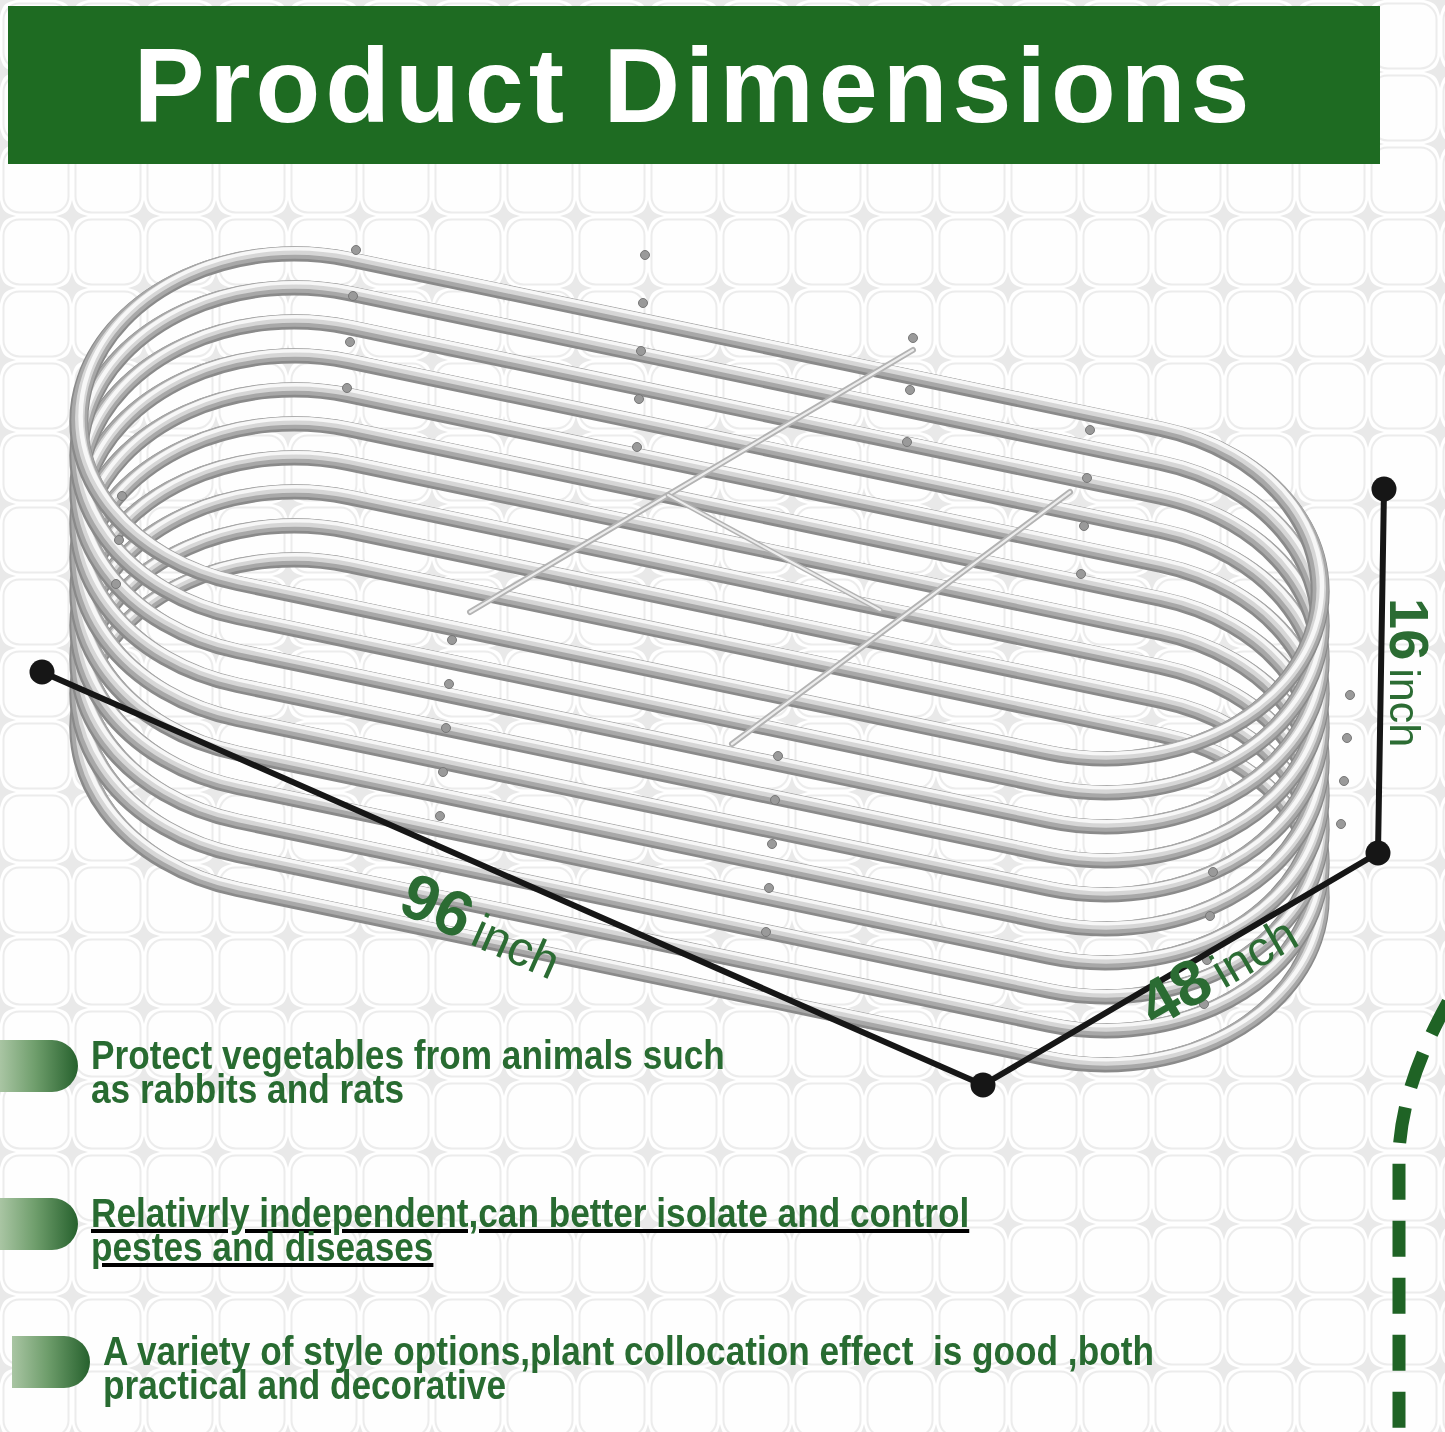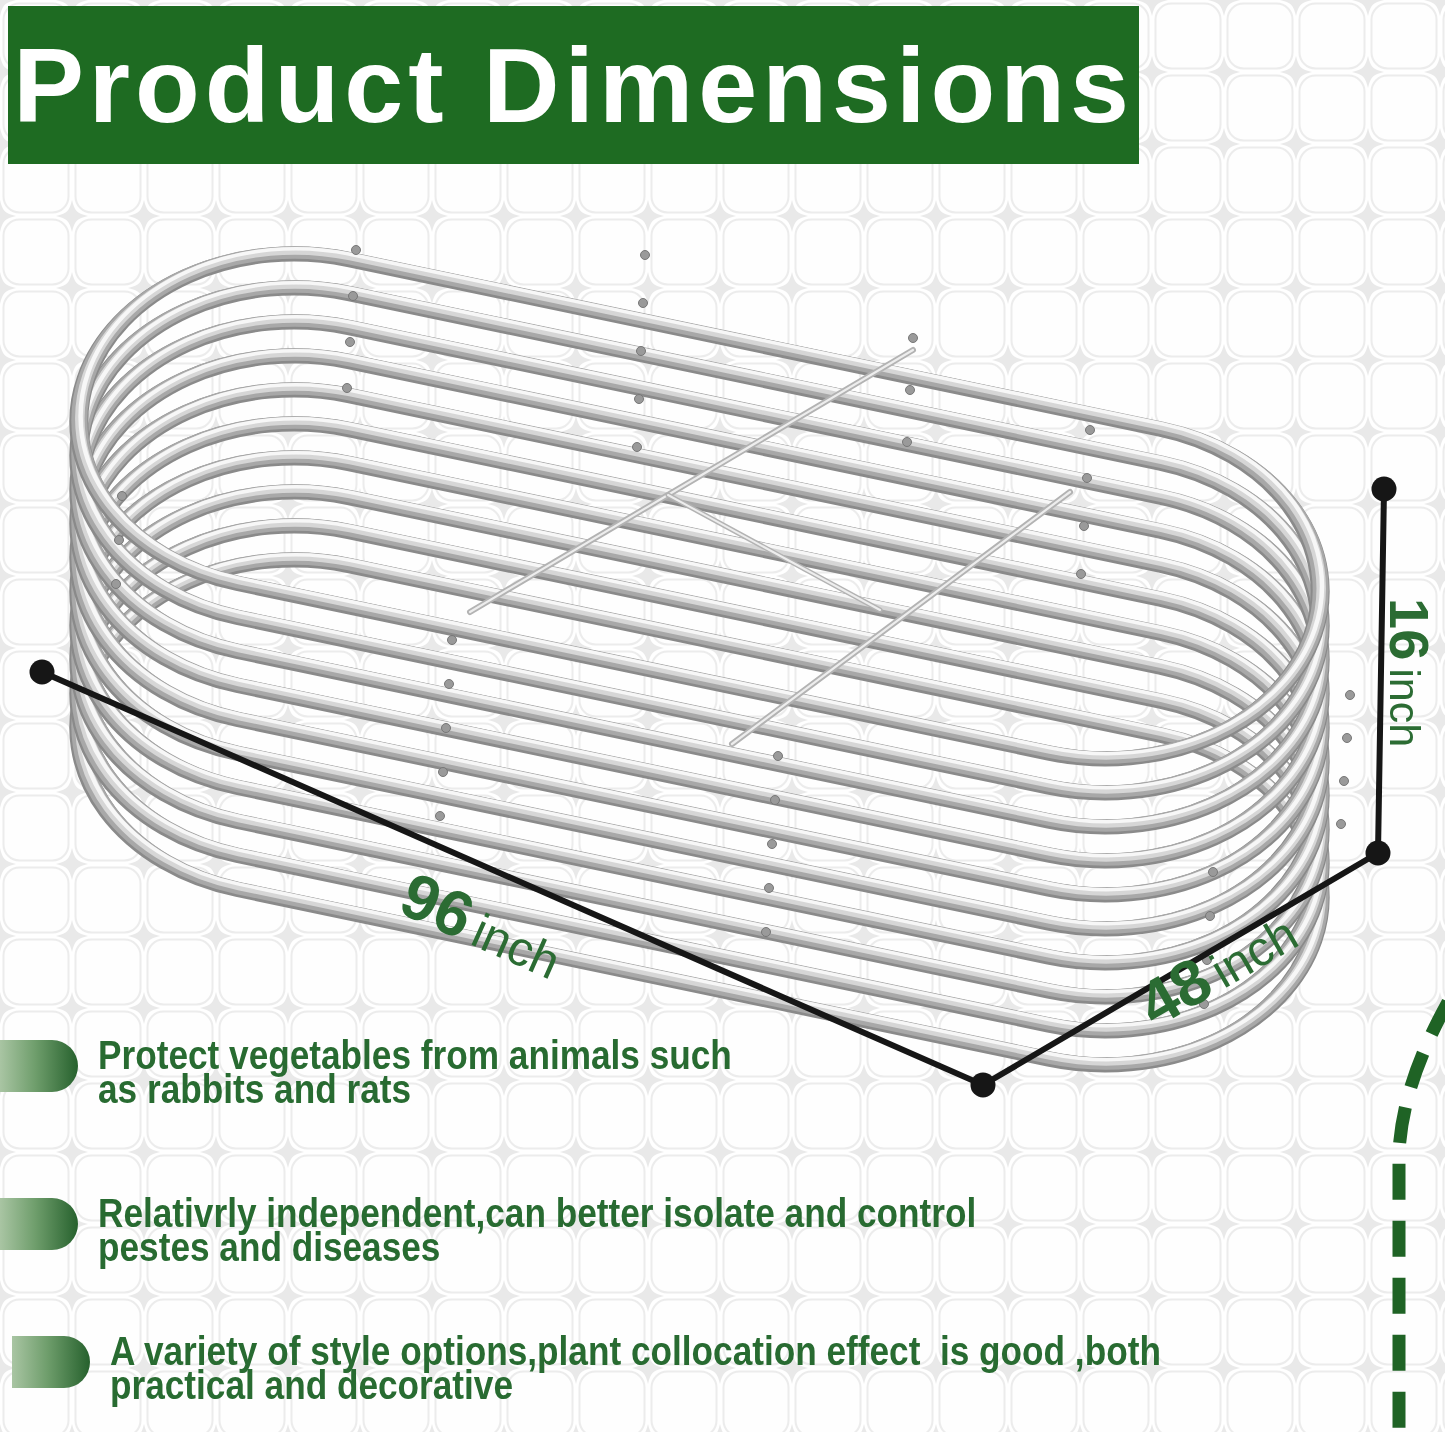--- a/index.html
+++ b/index.html
@@ -5,21 +5,21 @@
   html,body{margin:0;padding:0;}
   body{
     width:1445px;height:1432px;position:relative;overflow:hidden;
     background:#ffffff;font-family:"Liberation Sans",sans-serif;
   }
   .stage{position:absolute;inset:0;}
   svg.scene{position:absolute;left:0;top:0;}
 
   
   .banner{
-    position:absolute;left:8px;top:6px;width:1131px;height:158px;
+    position:absolute;left:8px;top:6px;width:1372px;height:158px;
     background:#1e6b22;display:flex;align-items:center;justify-content:center;
   }
   .banner h1{
     margin:0;color:#ffffff;font-size:106px;font-weight:700;letter-spacing:5px;
     white-space:nowrap;
   }
 
   
   .dim-label{
     position:absolute;color:#2b6c33;white-space:nowrap;transform-origin:0 0;
@@ -27,23 +27,23 @@
   }
   .dim-label .val{font-weight:700;font-size:64px;}
   .dim-label .unit{font-weight:400;font-size:49px;margin-left:8px;}
   .dim-96{left:418px;top:862px;transform:rotate(24deg);}
   .dim-48{left:1128px;top:982px;transform:rotate(-30deg);}
   .dim-16{left:1437px;top:598px;transform:rotate(90deg);}
   .dim-16 .val{font-size:56px;}
   .dim-16 .unit{font-size:43px;}
 
   
-  .feature{position:absolute;left:0;display:flex;align-items:flex-start;gap:20px;}
+  .feature{position:absolute;left:0;display:flex;align-items:flex-start;gap:13px;}
   .f1{top:1038px;}
-  .f2{top:1196px;}
+  .f2{top:1196px;text-decoration:underline;}
   .f3{top:1334px;margin-left:12px;}
   .bar{
     flex:none;width:78px;height:52px;margin-top:2px;
     border-radius:0 28px 28px 0;
     background:linear-gradient(90deg,#a9c5a3 0%,#6f9e6c 45%,#26612d 100%);
   }
   .ftext{
     color:#286b31;font-weight:700;font-size:40px;line-height:34px;
     transform:scaleX(.88);transform-origin:0 0;
   }

